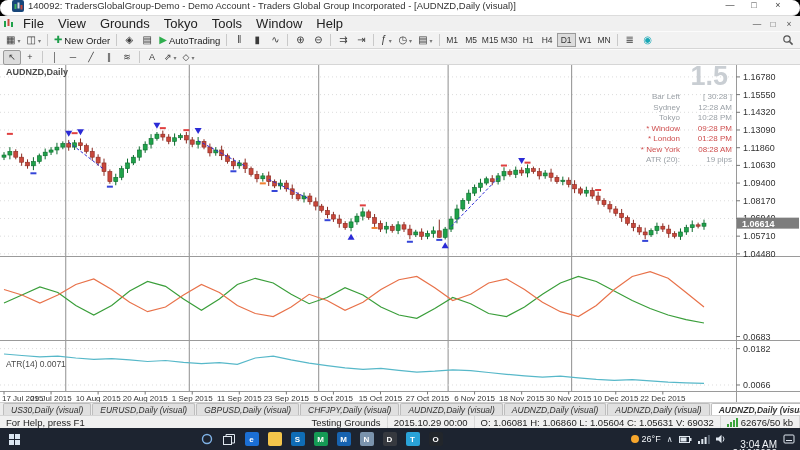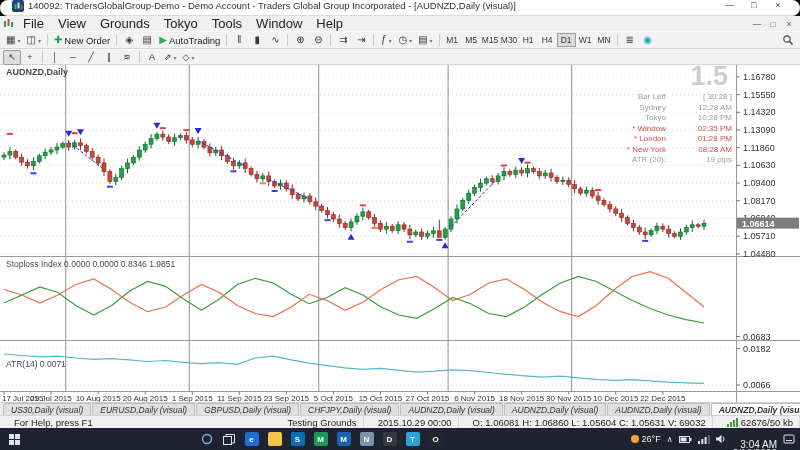--- a/index.html
+++ b/index.html
@@ -37,39 +37,39 @@
   .toolbar .flexspace { flex:1; }
   .icon-btn-svg { display:inline-flex; align-items:center; justify-content:center; width:18px; height:15px; }
 
   
   .chart-region { position:relative; height:337px; background:#fff; }
   .chart-region svg { display:block; }
   svg text { font-family:"Liberation Sans", sans-serif; }
   .symbol-label { position:absolute; left:6px; top:2px; font-size:9px; font-weight:600; color:#4a4a4a; }
   .watermark { position:absolute; right:72px; top:-4px; font-size:27px; font-weight:bold; color:#c9ced3; }
   .clock-panel { position:absolute; right:68px; top:27px; font-size:8px; line-height:10.5px; }
-  .clock-row { display:flex; justify-content:flex-end; gap:24px; color:#9aa0a6; }
+  .clock-row { display:flex; justify-content:flex-end; gap:10px; color:#9aa0a6; }
   .clock-row .clock-value { width:42px; text-align:right; }
   .clock-row.red { color:#cf4f4f; }
   .pane-label { position:absolute; left:6px; font-size:8.5px; color:#4a4a4a; }
   .pane1-label { top:194px; }
   .pane2-label { top:294px; }
 
   
   .tabbar { height:13px; background:#ececec; border-top:1px solid #cfcfcf; display:flex;
     align-items:flex-end; padding-left:3px; }
   .tab { height:12px; padding:0 7px; margin-right:1px; background:#e0e0e0; border:1px solid #bdbdbd;
     border-bottom:none; border-radius:2px 2px 0 0; font-size:8.5px; color:#333; font-family:inherit;
     display:inline-flex; align-items:center; white-space:nowrap;font-style:italic; }
   .tab.active { background:#ffffff; font-weight:bold; }
 
   
   .statusbar { height:13px; background:#f0f0f0; border-top:1px solid #d4d4d4; display:flex;
     align-items:center; font-size:9.5px; color:#222; }
-  .status-cell { padding:0 6px; border-right:1px solid #d8d8d8; height:100%; display:flex; align-items:center; gap:3px; white-space:nowrap;margin-left:8px; }
+  .status-cell { padding:0 6px; border-right:1px solid #d8d8d8; height:100%; display:flex; align-items:center; gap:3px; white-space:nowrap; }
   .status-help { flex:1; border-right:none; }
   .conn-bars { display:inline-flex; align-items:flex-end; gap:1px; }
   .conn-bars span { width:2px; background:#3ba33b; display:inline-block; }
 
   
   .taskbar { height:22px; background:#1d2430; display:flex; align-items:center; color:#e8edf2; }
   .start-btn { width:28px; height:100%; display:flex; align-items:center; justify-content:center; }
   .win-logo { display:grid; grid-template-columns:5px 5px; grid-template-rows:5px 5px; gap:1px; }
   .win-logo span { background:#dbe6f1; }
   .tb-search { width:168px; height:16px; background:#fff; display:flex; align-items:center;
@@ -626,36 +626,35 @@
       <div class="clock-row">
         <span class="clock-label">Sydney</span>
         <span class="clock-value">12:28 AM</span>
       </div>
       <div class="clock-row">
         <span class="clock-label">Tokyo</span>
         <span class="clock-value">10:28 PM</span>
       </div>
       <div class="clock-row red">
         <span class="clock-label">* Window</span>
-        <span class="clock-value">02:35 PM</span>
+        <span class="clock-value">09:28 PM</span>
       </div>
       <div class="clock-row red">
         <span class="clock-label">* London</span>
         <span class="clock-value">01:28 PM</span>
       </div>
       <div class="clock-row red">
         <span class="clock-label">* New York</span>
         <span class="clock-value">08:28 AM</span>
       </div>
       <div class="clock-row">
         <span class="clock-label">ATR (20):</span>
         <span class="clock-value">19 pips</span>
       </div>
     </div>
-  <div class="pane-label pane1-label">Stoploss Index 0.0000 0.0000 0.8346 1.9851</div>
   <div class="pane-label pane2-label">ATR(14) 0.0071</div>
 </div>
 
 <div class="tabbar" id="tabbar">
     <button class="tab">US30,Daily (visual)</button>
     <button class="tab">EURUSD,Daily (visual)</button>
     <button class="tab">GBPUSD,Daily (visual)</button>
     <button class="tab">CHFJPY,Daily (visual)</button>
     <button class="tab">AUDNZD,Daily (visual)</button>
     <button class="tab">AUDNZD,Daily (visual)</button>

